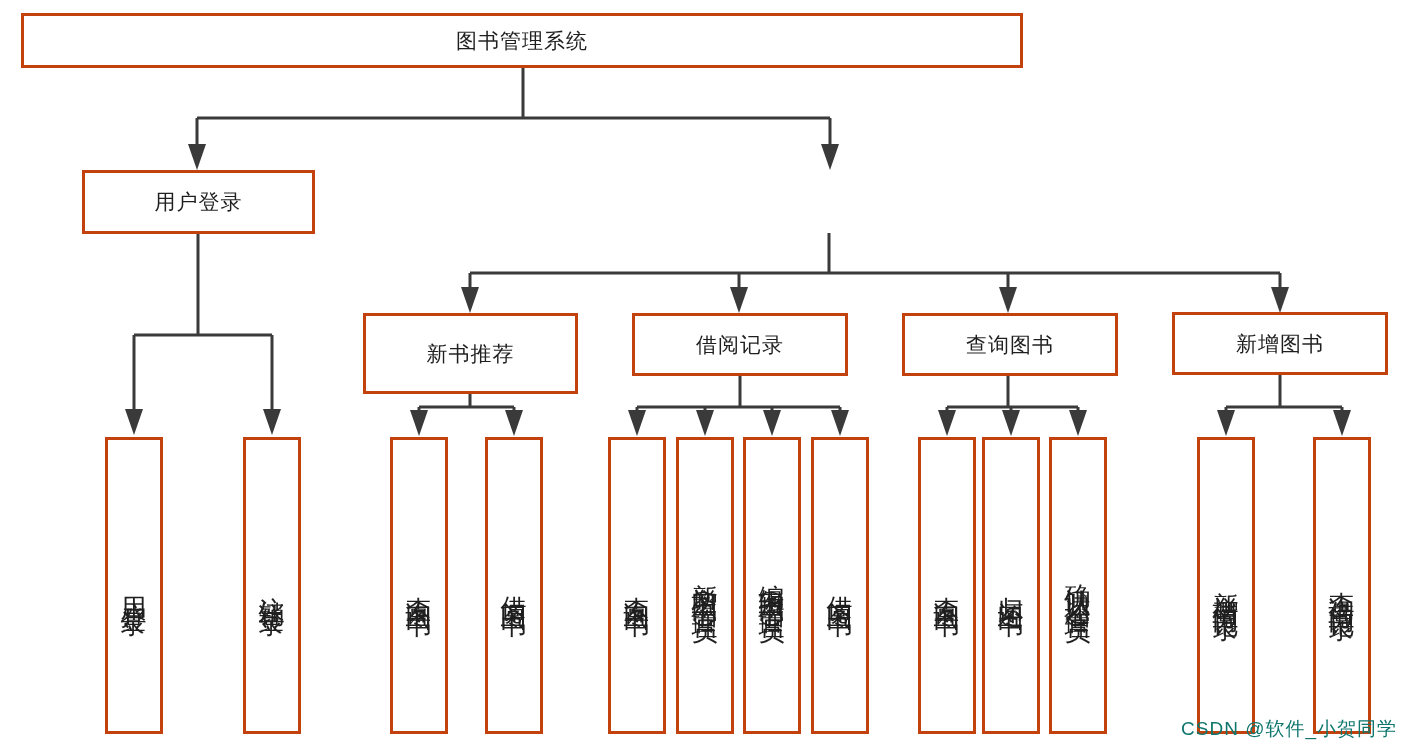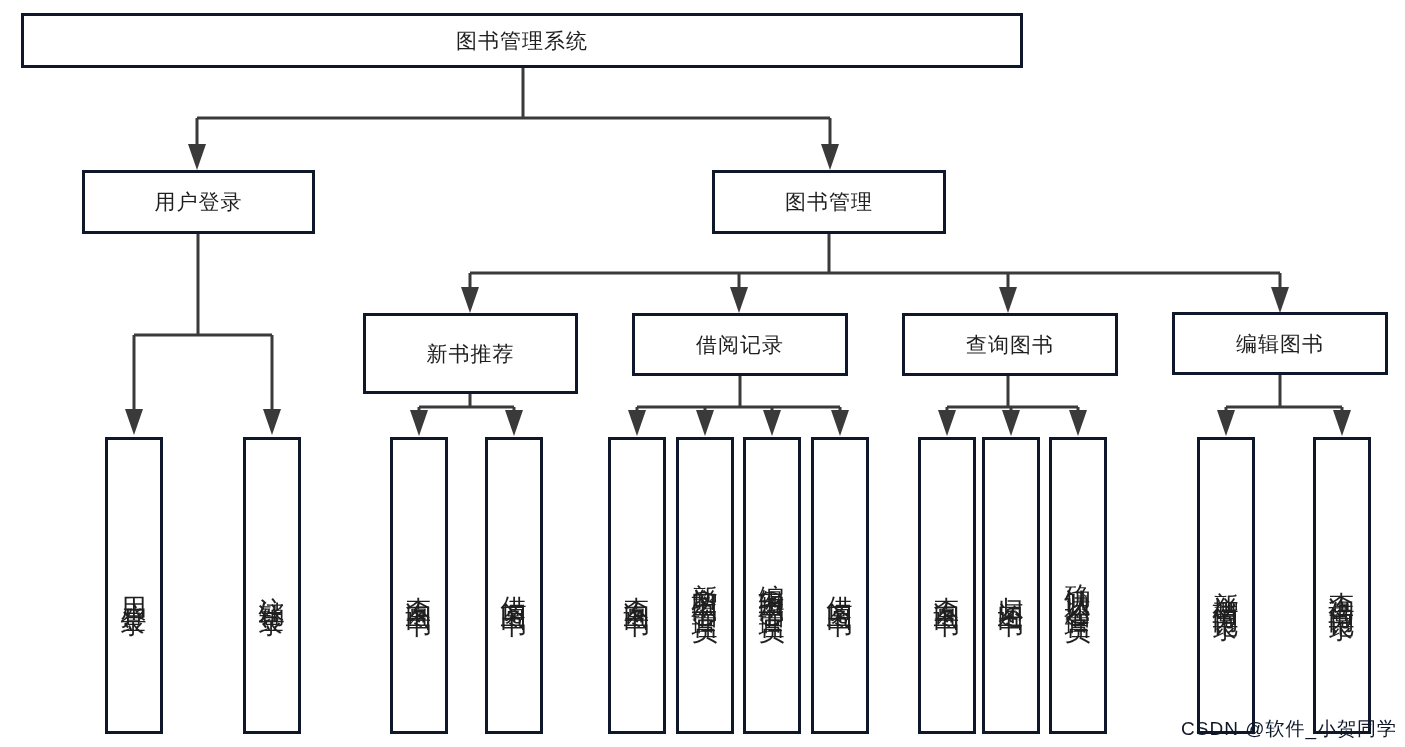--- a/index.html
+++ b/index.html
@@ -8,39 +8,39 @@
     width:1405px;height:747px;
     background:#ffffff;
     font-family:"Liberation Sans",sans-serif;
     overflow:hidden;
   }
   #wires{position:absolute;left:0;top:0;z-index:1;}
   .node{
     position:absolute;
     box-sizing:border-box;
     background:#ffffff;
-    border:3px solid #0f172a;
+    border:3px solid #c2410c;
     display:flex;align-items:center;justify-content:center;
     color:#1f1f1f;
     z-index:2;
   }
   .h{font-size:21px;letter-spacing:1px;}
   .v span{
     writing-mode:vertical-rl;
     text-orientation:mixed;
     font-size:26px;
     letter-spacing:5px;
     color:#1f1f1f;
     line-height:1;
   }
   #watermark{
     position:absolute;
     right:8px;bottom:5px;
     font-size:19px;
-    color:#0f172a;
+    color:#0f766e;
     letter-spacing:1px;
     z-index:3;
     white-space:nowrap;
   }
 </style>
 </head>
 <body>
 
 <div id="stage">
 
@@ -76,26 +76,25 @@
       <use href="#ah" transform="translate(1011,410)"></use>
       <use href="#ah" transform="translate(1078,410)"></use>
       <use href="#ah" transform="translate(1226,410)"></use>
       <use href="#ah" transform="translate(1342,410)"></use>
     </g>
   </svg>
 
   <div class="node h" style="left:21px;top:13px;width:1002px;height:55px">图书管理系统</div>
 
   <div class="node h" style="left:82px;top:170px;width:233px;height:64px">用户登录</div>
-  <div class="node h" style="left:712px;top:170px;width:234px;height:64px">图书管理</div>
 
   <div class="node h" style="left:363px;top:313px;width:215px;height:81px">新书推荐</div>
   <div class="node h" style="left:632px;top:313px;width:216px;height:63px">借阅记录</div>
   <div class="node h" style="left:902px;top:313px;width:216px;height:63px">查询图书</div>
-  <div class="node h" style="left:1172px;top:312px;width:216px;height:63px">编辑图书</div>
+  <div class="node h" style="left:1172px;top:312px;width:216px;height:63px">新增图书</div>
 
   <div class="node v" style="left:105px;top:437px;width:58px;height:297px">
     <span>用户登录</span>
     </div>
   <div class="node v" style="left:243px;top:437px;width:58px;height:297px">
     <span>注销登录</span>
     </div>
 
   <div class="node v" style="left:390px;top:437px;width:58px;height:297px">
     <span>查询图书</span>

